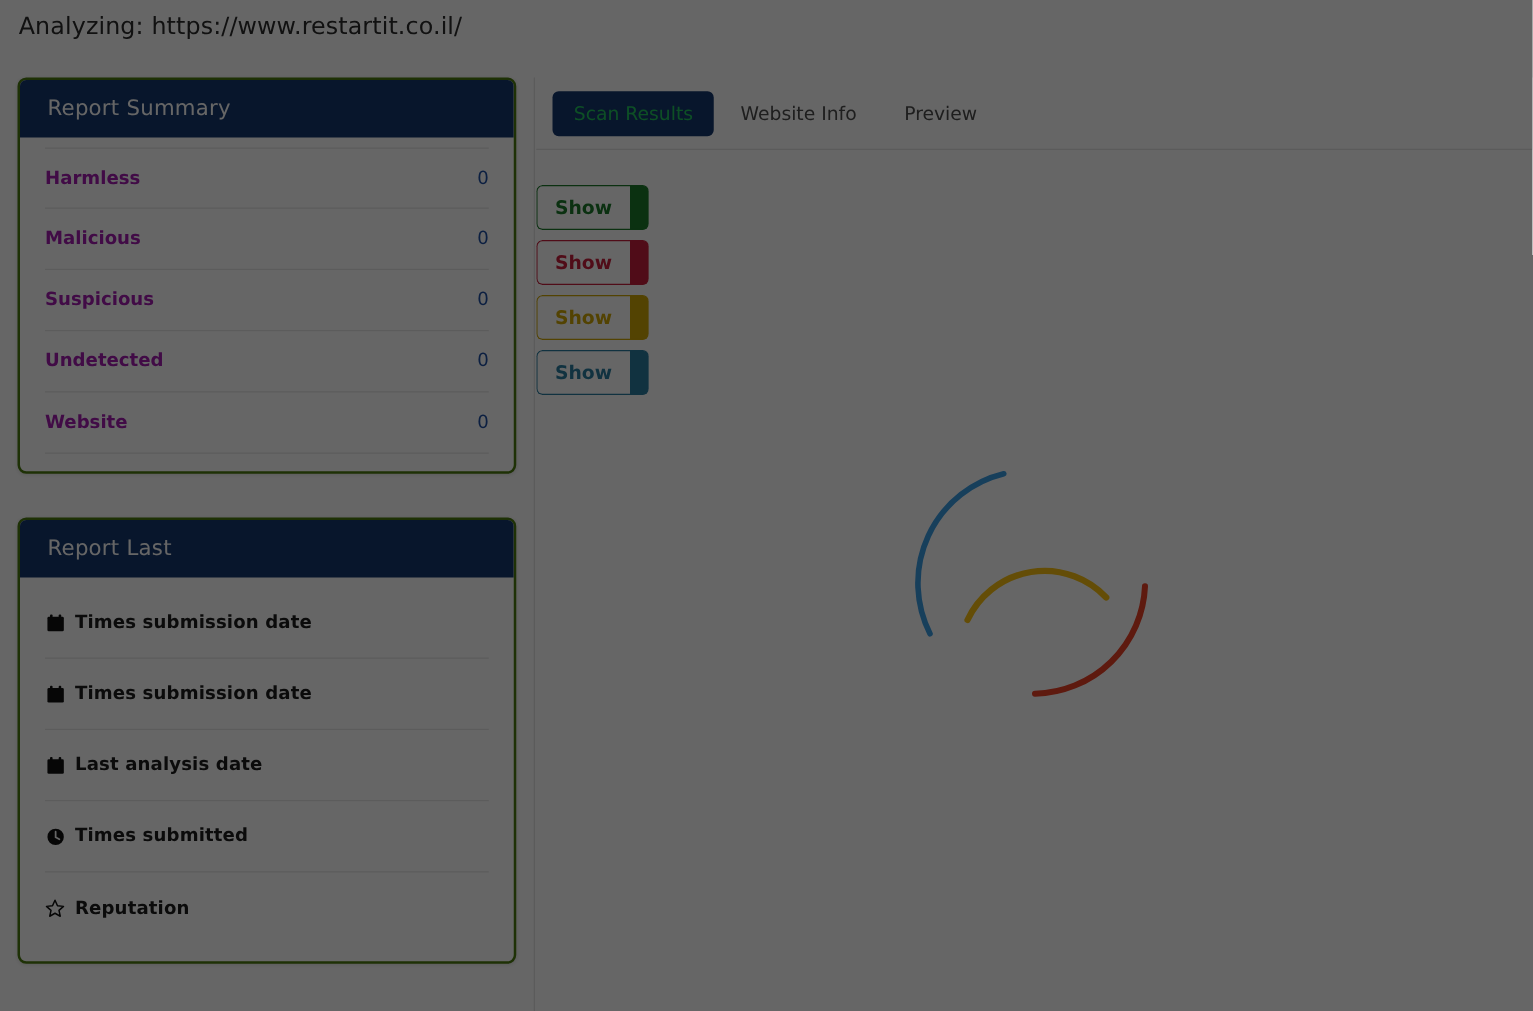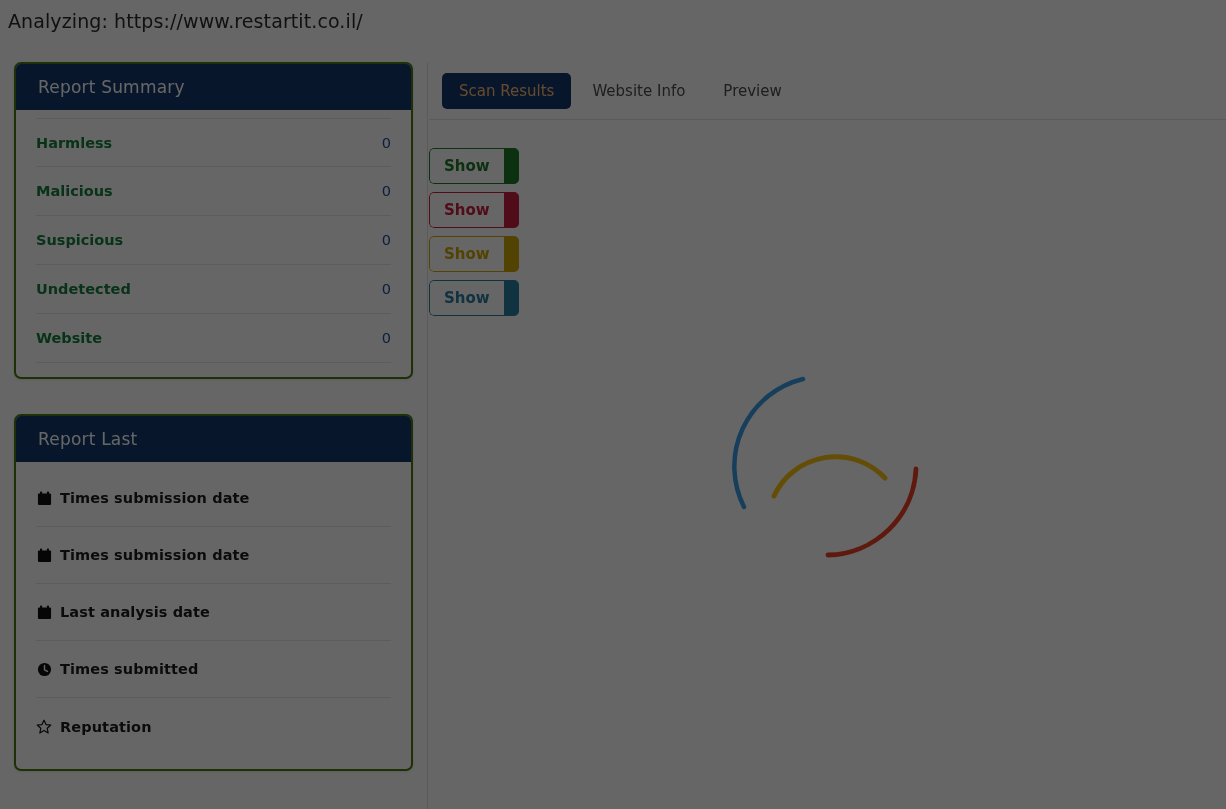--- a/index.html
+++ b/index.html
@@ -31,21 +31,21 @@
   }
 
   #analyzing-bar {
     position: absolute;
     left: 0; top: 0;
     width: 1226px; height: 62px;
     display: flex;
     align-items: flex-start;
   }
   #analyzing-text {
-    margin: 10px 0 0 8px;
+    margin: 10px 0 0 15px;
     font-size: 19px;
     color: #2b2b2b;
     font-weight: 400;
     letter-spacing: .1px;
     white-space: nowrap;
   }
 
   
   #left-col {
     position: absolute;
@@ -81,21 +81,21 @@
     display: flex;
     align-items: center;
     justify-content: space-between;
     height: 49px;
     border-bottom: 1px solid #e6e6e6;
   }
   .sum-row.first { border-top: 1px solid #e6e6e6; }
   .sum-label {
     font-size: 14.5px;
     font-weight: bold;
-    color: #15803d;
+    color: #a21caf;
   }
   .sum-value {
     font-size: 14.5px;
     color: #1e4fa3;
     font-weight: 400;
   }
 
   
   .info-row {
     display: flex;
@@ -139,21 +139,21 @@
   .tab {
     font-size: 15px;
     padding: 9px 17px;
     border-radius: 5px;
     color: #4c4c4c;
     cursor: pointer;
     white-space: nowrap;
   }
   .tab.active {
     background: #16386e;
-    color: #fdba74;
+    color: #22c55e;
   }
 
   #results-pane {
     position: relative;
     height: 689px;
     background: #ffffff;
   }
 
   
   #show-bar {

